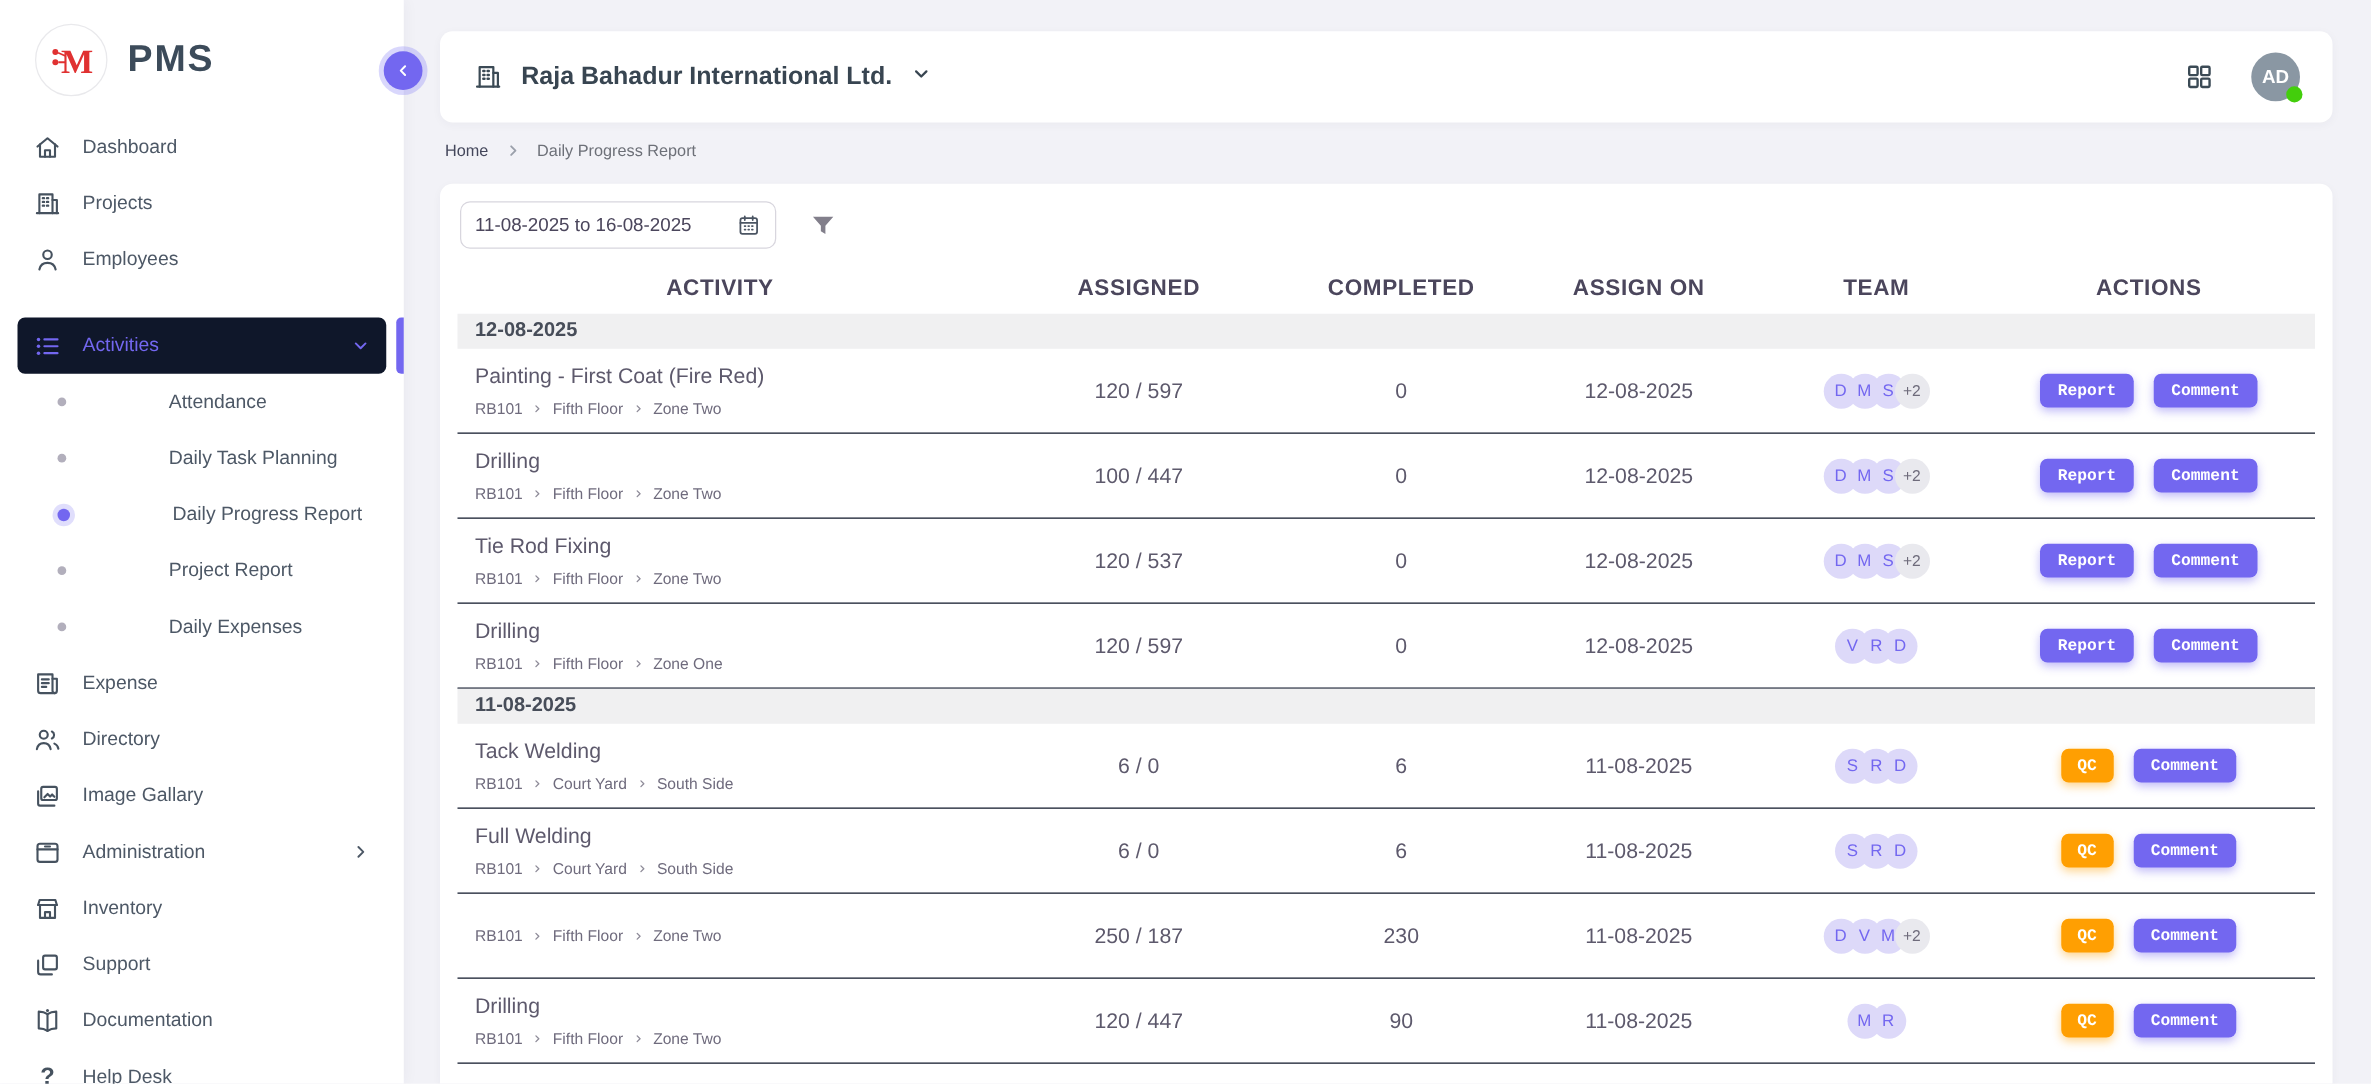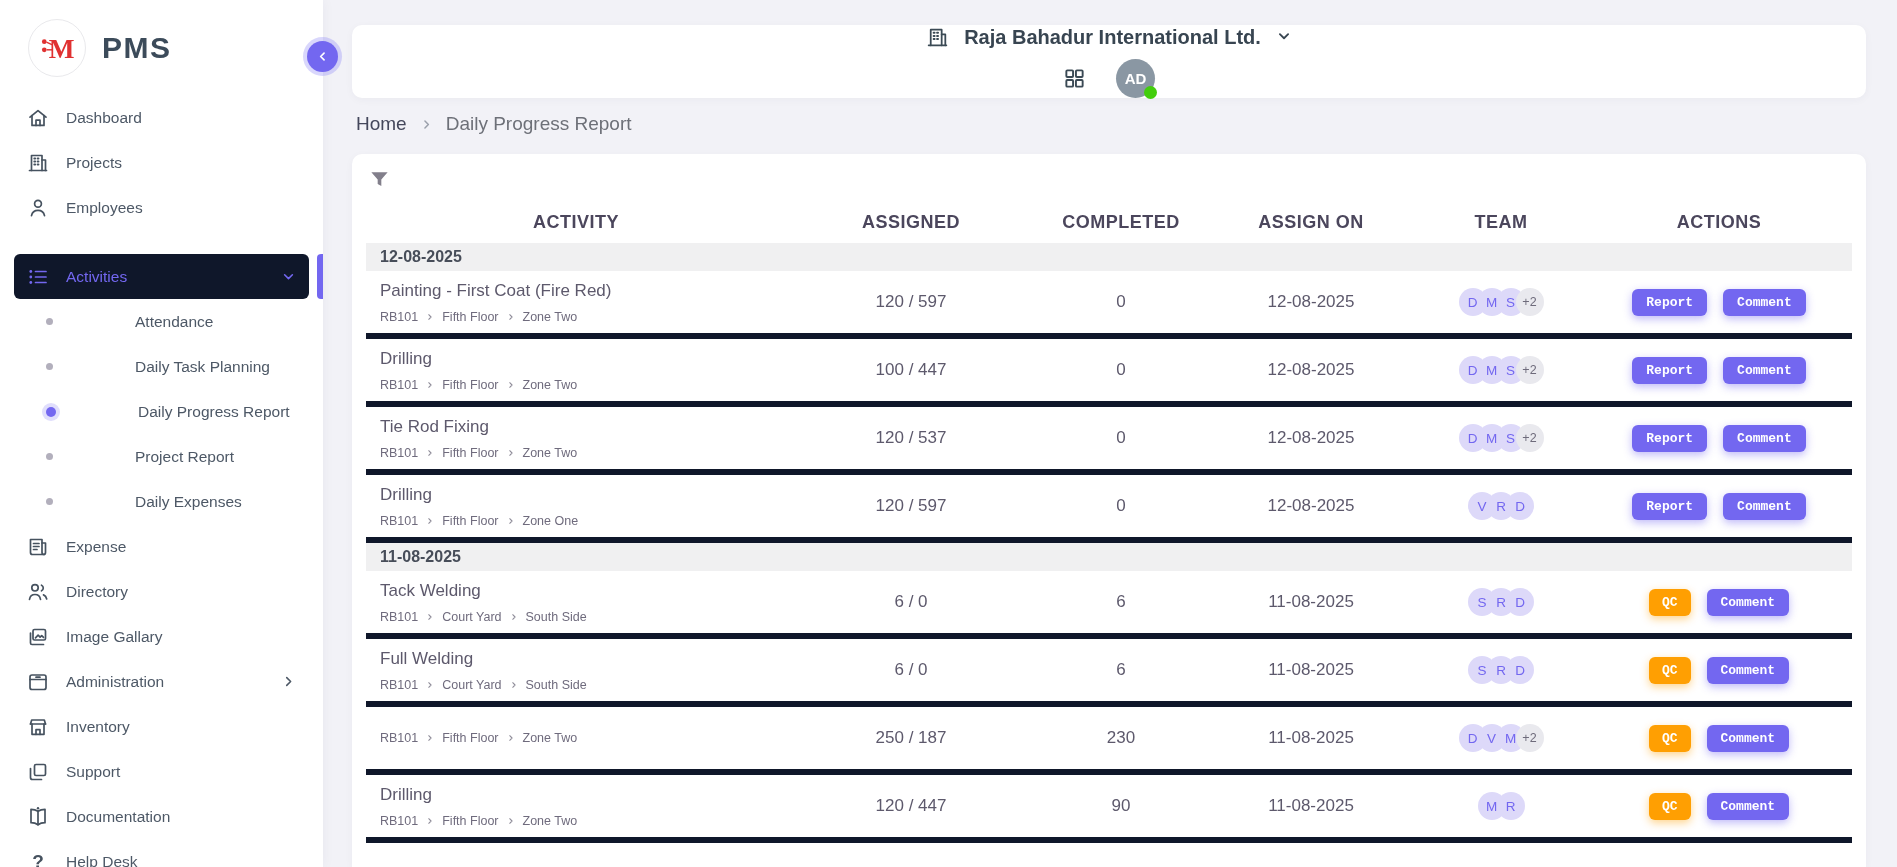--- a/index.html
+++ b/index.html
@@ -35,36 +35,36 @@
 
   .collapse-btn { position:absolute; left:307px; top:41px; width:31px; height:31px; z-index:5;
                   border-radius:50%; background:#7367F0; border:none; cursor:pointer;
                   display:flex; align-items:center; justify-content:center;
                   box-shadow:0 0 0 4px rgba(147,139,247,.35); }
   .collapse-btn svg { width:15px; height:15px; }
 
   
   .main { flex:1; display:flex; flex-direction:column; padding:25px 31px 0 29px; min-width:0; }
   .topbar { height:73px; background:#fff; border-radius:10px; display:flex; align-items:center;
-            justify-content:space-between; padding:0 26px; box-shadow:0 2px 8px rgba(40,40,80,.04);flex-direction:column; }
+            justify-content:space-between; padding:0 26px; box-shadow:0 2px 8px rgba(40,40,80,.04); }
   .topbar-left { display:flex; align-items:center; gap:14px; cursor:pointer; }
   .topbar-left .bico { color:#3B4A55; display:flex; }
   .topbar-left .bico svg { width:25px; height:25px; }
   .company-name { font-size:20px; font-weight:700; color:#384551; }
   .topbar-left .chev svg { width:18px; height:18px; color:#384551; }
   .topbar-right { display:flex; align-items:center; gap:30px; }
   .grid-btn { display:flex; cursor:pointer; color:#3B4A55; background:none; border:none; }
   .grid-btn svg { width:23px; height:23px; }
   .avatar { position:relative; width:39px; height:39px; border-radius:50%; background:#8A97A3;
             color:#fff; font-size:15px; font-weight:700; display:flex; align-items:center;
             justify-content:center; cursor:pointer; }
   .status-dot { position:absolute; right:-2px; bottom:-1px; width:13px; height:13px;
                 border-radius:50%; background:#43CE0C; }
 
-  .breadcrumb { display:flex; align-items:center; gap:12px; margin:15px 4px 19px; font-size:19px; }
+  .breadcrumb { display:flex; align-items:center; gap:12px; margin:15px 4px 19px; font-size:13px; }
   .crumb-home { color:#44475B; cursor:pointer; }
   .crumb-sep { display:flex; color:#9BA0AB; }
   .crumb-sep svg { width:15px; height:15px; }
   .crumb-current { color:#6D7078; }
 
   .content-card { background:#fff; border-radius:10px 10px 0 0; flex:1; padding:9px 14px 0;
                   box-shadow:0 2px 8px rgba(40,40,80,.04); overflow:hidden; }
   .toolbar { display:flex; align-items:center; gap:26px; padding:5px 2px 10px; }
   .date-field { display:flex; align-items:center; width:253px; height:38px;
                 border:1px solid #D8D6DE; border-radius:8px; padding:0 11px; }
@@ -74,21 +74,21 @@
   .date-field .cal svg { width:20px; height:20px; }
   .filter-btn { background:none; border:none; display:flex; cursor:pointer; }
   .filter-btn svg { width:23px; height:23px; }
 
   
   .grid-cols { display:grid; grid-template-columns:420px 250px 170px 210px 170px 1fr; }
   .thead { height:42px; align-items:center; }
   .th { text-align:center; font-size:18px; font-weight:600; color:#4B465C; letter-spacing:.5px; }
   .group-band { background:#F0F0F1; height:28px; display:flex; align-items:center; padding:0 14px;
                 font-size:16px; font-weight:700; color:#474D59; }
-  .trow { min-height:68px; align-items:center; border-bottom:6px solid #0f172a; padding:9px 0; }
+  .trow { min-height:68px; align-items:center; border-bottom:1px solid #0f172a; padding:9px 0; }
   .cell { text-align:center; font-size:17px; color:#5D596C; }
   .cell-activity { text-align:left; padding:0 8px 0 14px; }
   .activity-title { font-size:17px; color:#5D596C; margin-bottom:9px; }
   .activity-path { display:flex; align-items:center; gap:7px; font-size:12.5px; color:#6F6B7D; }
   .path-sep { display:flex; color:#8F8C99; }
   .path-sep svg { width:10px; height:10px; }
   .cell-team { display:flex; align-items:center; justify-content:center; }
   .tavatar { width:28px; height:28px; border-radius:50%; background:#DDD9F9; color:#7367F0;
              font-size:13.5px; display:flex; align-items:center; justify-content:center; cursor:pointer; }
   .tavatar + .tavatar { margin-left:-9px; }
@@ -315,20 +315,30 @@
       <span class="crumb-sep">
         <svg viewBox="0 0 24 24" fill="none" stroke="currentColor" stroke-width="2.4" stroke-linecap="round" stroke-linejoin="round">
             <path d="M9.5 6.5 15 12l-5.5 5.5"></path>
           </svg>
       </span>
       <span class="crumb-current">Daily Progress Report</span>
     </div>
 
     <div class="content-card">
       <div class="toolbar">
+        <div class="date-field">
+          <input type="text" readonly="" value="11-08-2025 to 16-08-2025" style="">
+          <span class="cal">
+            <svg viewBox="0 0 24 24" fill="none" stroke="currentColor" stroke-width="1.7" stroke-linecap="round" stroke-linejoin="round">
+                <rect x="4" y="5.5" width="16" height="15" rx="2"></rect>
+                <path d="M4 10h16M8.2 3.8v3.4M15.8 3.8v3.4"></path>
+                <path d="M8 13h.9M11.5 13h.9M15 13h.9M8 16.5h.9M11.5 16.5h.9M15 16.5h.9" stroke-width="1.6"></path>
+              </svg>
+          </span>
+        </div>
         <button class="filter-btn">
           <svg viewBox="0 0 24 24">
               <path d="M3.5 4.5h17l-6.6 7.6v6.8l-3.8-2.3v-4.5z" fill="#827F8B"></path>
             </svg>
         </button>
       </div>
 
       <div class="thead grid-cols">
           <div class="th">ACTIVITY</div>
           <div class="th">ASSIGNED</div>

